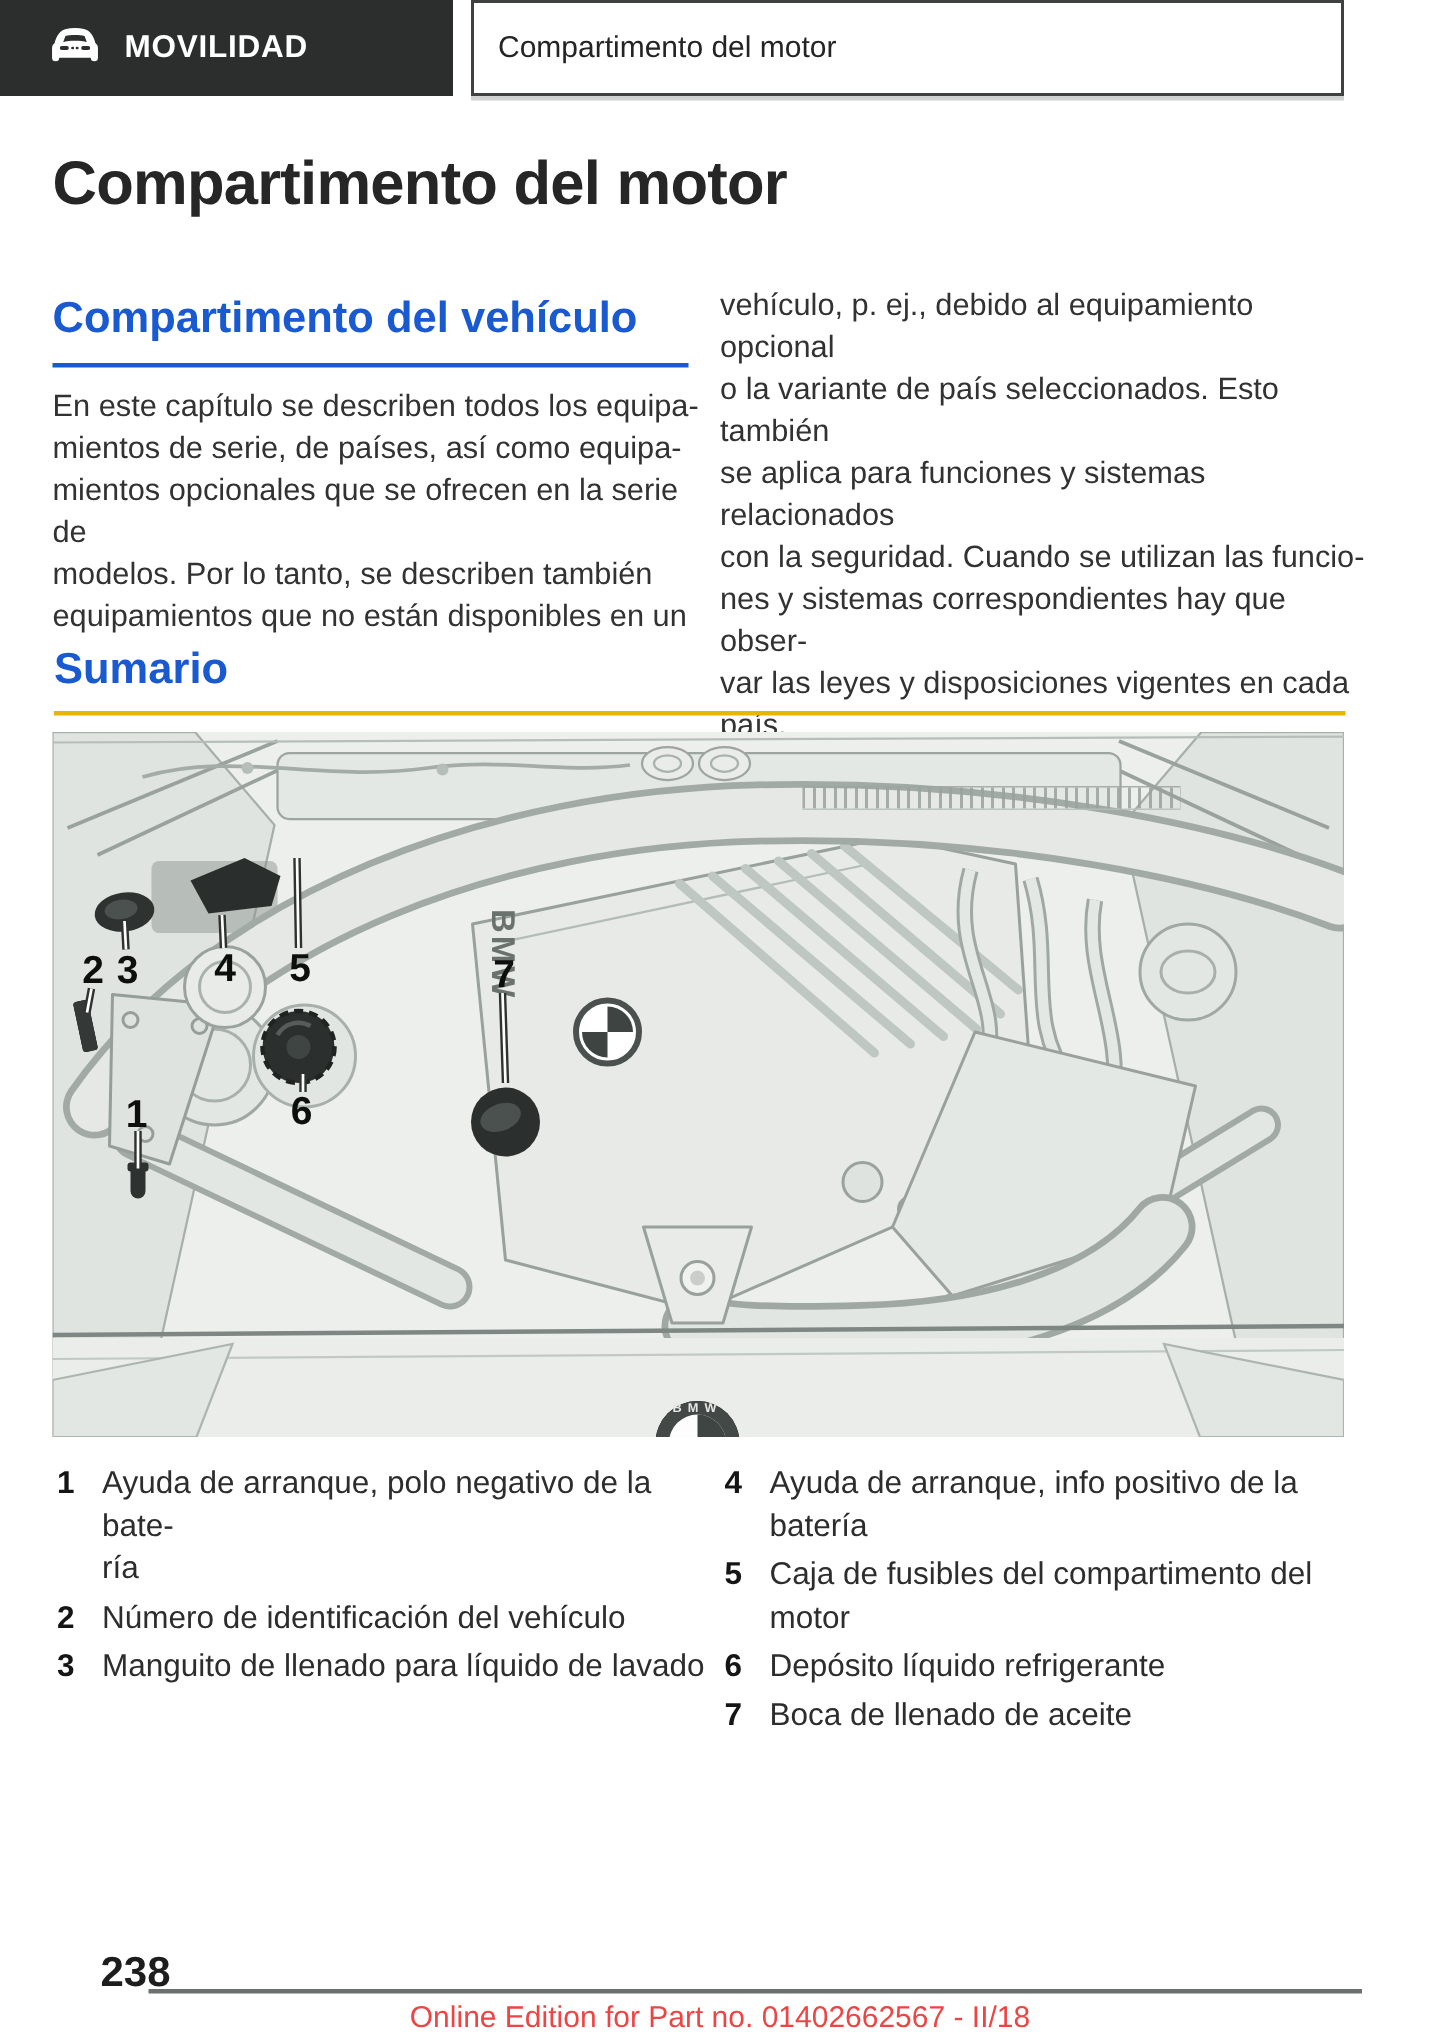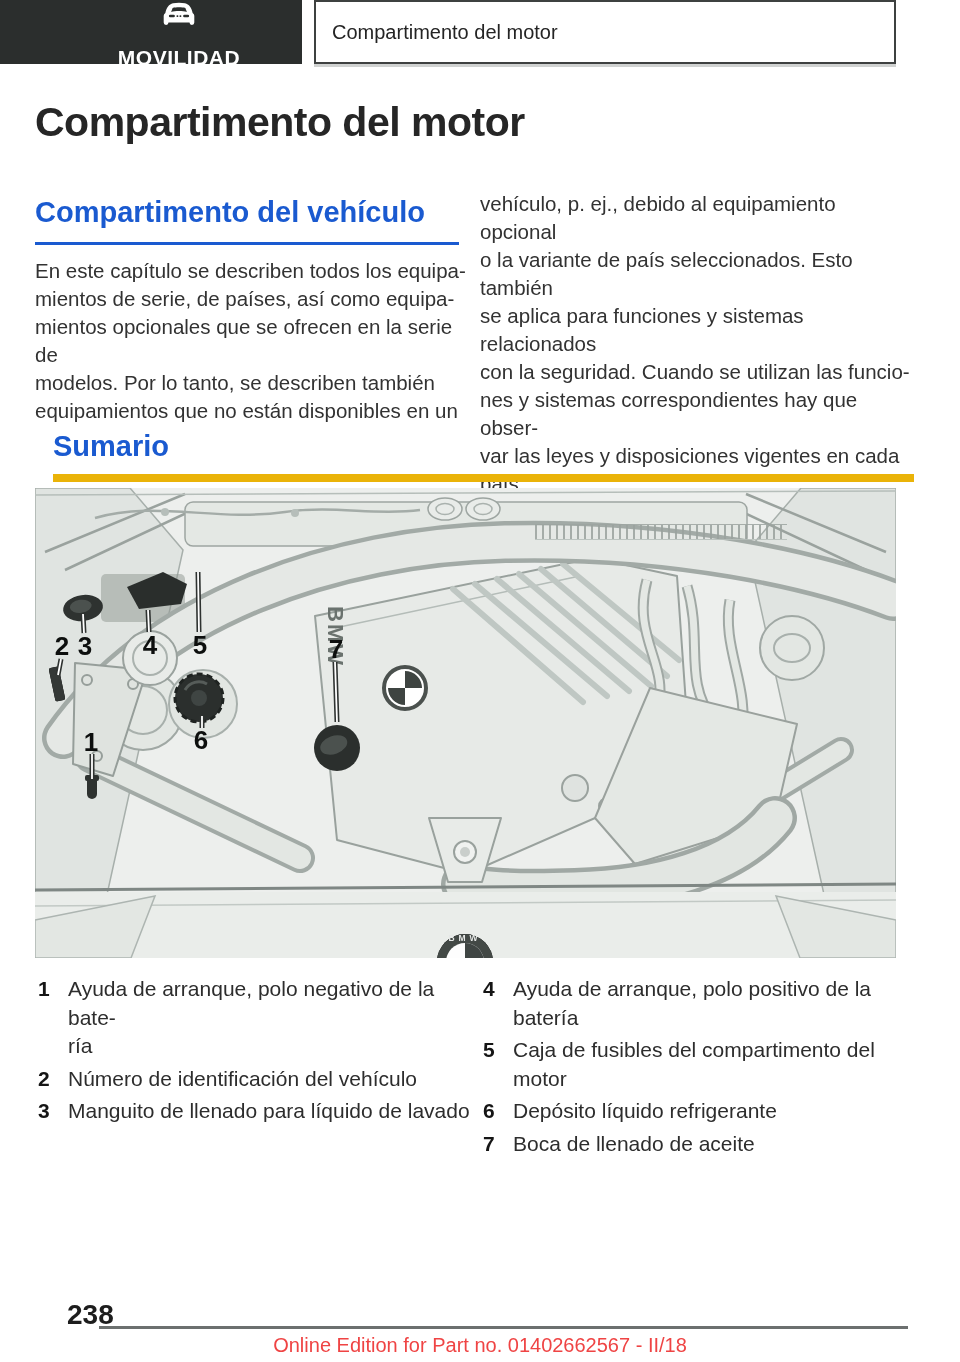--- a/index.html
+++ b/index.html
@@ -1,29 +1,29 @@
 <!DOCTYPE html>
 <html><head>
 <meta charset="utf-8">
 <style>
   html,body{margin:0;padding:0;background:#ffffff;}
   .page{position:relative;width:960px;height:1362px;background:#fff;overflow:hidden;
         font-family:"Liberation Sans", sans-serif;}
   
   .hdr-dark{position:absolute;left:0;top:0;width:302px;height:64px;background:#2b2e2d;
-            display:flex;align-items:center;gap:15px;padding-left:56px;box-sizing:border-box;flex-direction:column;}
+            display:flex;align-items:center;gap:15px;padding-left:32px;box-sizing:border-box;}
   .hdr-label{color:#ffffff;font-weight:bold;font-size:21px;letter-spacing:.5px;}
   .hdr-doc{position:absolute;left:314px;top:0;width:582px;height:64px;box-sizing:border-box;
            border:2px solid #3e4140;background:#fff;display:flex;align-items:center;
            padding-left:16px;font-size:20px;color:#242424;box-shadow:0 3px 0 rgba(150,155,153,.45);}
   
   .h1{position:absolute;left:35px;top:99px;font-size:41px;font-weight:bold;color:#262626;letter-spacing:-.5px;}
   .h2{font-size:29px;font-weight:bold;color:#1a5ad0;}
   .h2-equip{position:absolute;left:35px;top:196px;width:424px;border-bottom:3px solid #1a5ad0;padding-bottom:13px;}
-  .h2-sum{position:absolute;left:53px;top:430px;width:861px;border-bottom:8px solid #eab308;padding-bottom:11px;box-sizing:border-box;}
+  .h2-sum{position:absolute;left:36px;top:430px;width:861px;border-bottom:3px solid #eab308;padding-bottom:11px;box-sizing:border-box;}
   .para{position:absolute;white-space:pre-line;font-size:20.5px;line-height:28px;color:#323232;}
   .para-left{left:35px;top:257px;width:436px;}
   .para-right{left:480px;top:190px;width:436px;}
   
   .figure{position:absolute;left:35px;top:488px;width:861px;height:470px;}
   .figure svg{position:absolute;left:0;top:0;}
   .cowl-ribs{position:absolute;left:500px;top:36px;width:252px;height:14px;
              background:repeating-linear-gradient(90deg,#9aa29e 0 2px,transparent 2px 7px);
              border-top:1px solid #9da5a1;border-bottom:1px solid #b6beba;opacity:.85;}
   .callout{position:absolute;transform:translate(-50%,-50%);font-size:26px;font-weight:bold;
@@ -209,21 +209,21 @@
       <span class="t">Número de identificación del vehículo</span>
     </div>
     <div class="li">
       <span class="n">3</span>
       <span class="t">Manguito de llenado para líquido de lavado</span>
     </div>
   </div>
   <div class="legend legend-right">
     <div class="li">
       <span class="n">4</span>
-      <span class="t">Ayuda de arranque, polo positivo de la batería</span>
+      <span class="t">Ayuda de arranque, info positivo de la batería</span>
     </div>
     <div class="li">
       <span class="n">5</span>
       <span class="t">Caja de fusibles del compartimento del motor</span>
     </div>
     <div class="li">
       <span class="n">6</span>
       <span class="t">Depósito líquido refrigerante</span>
     </div>
     <div class="li">

